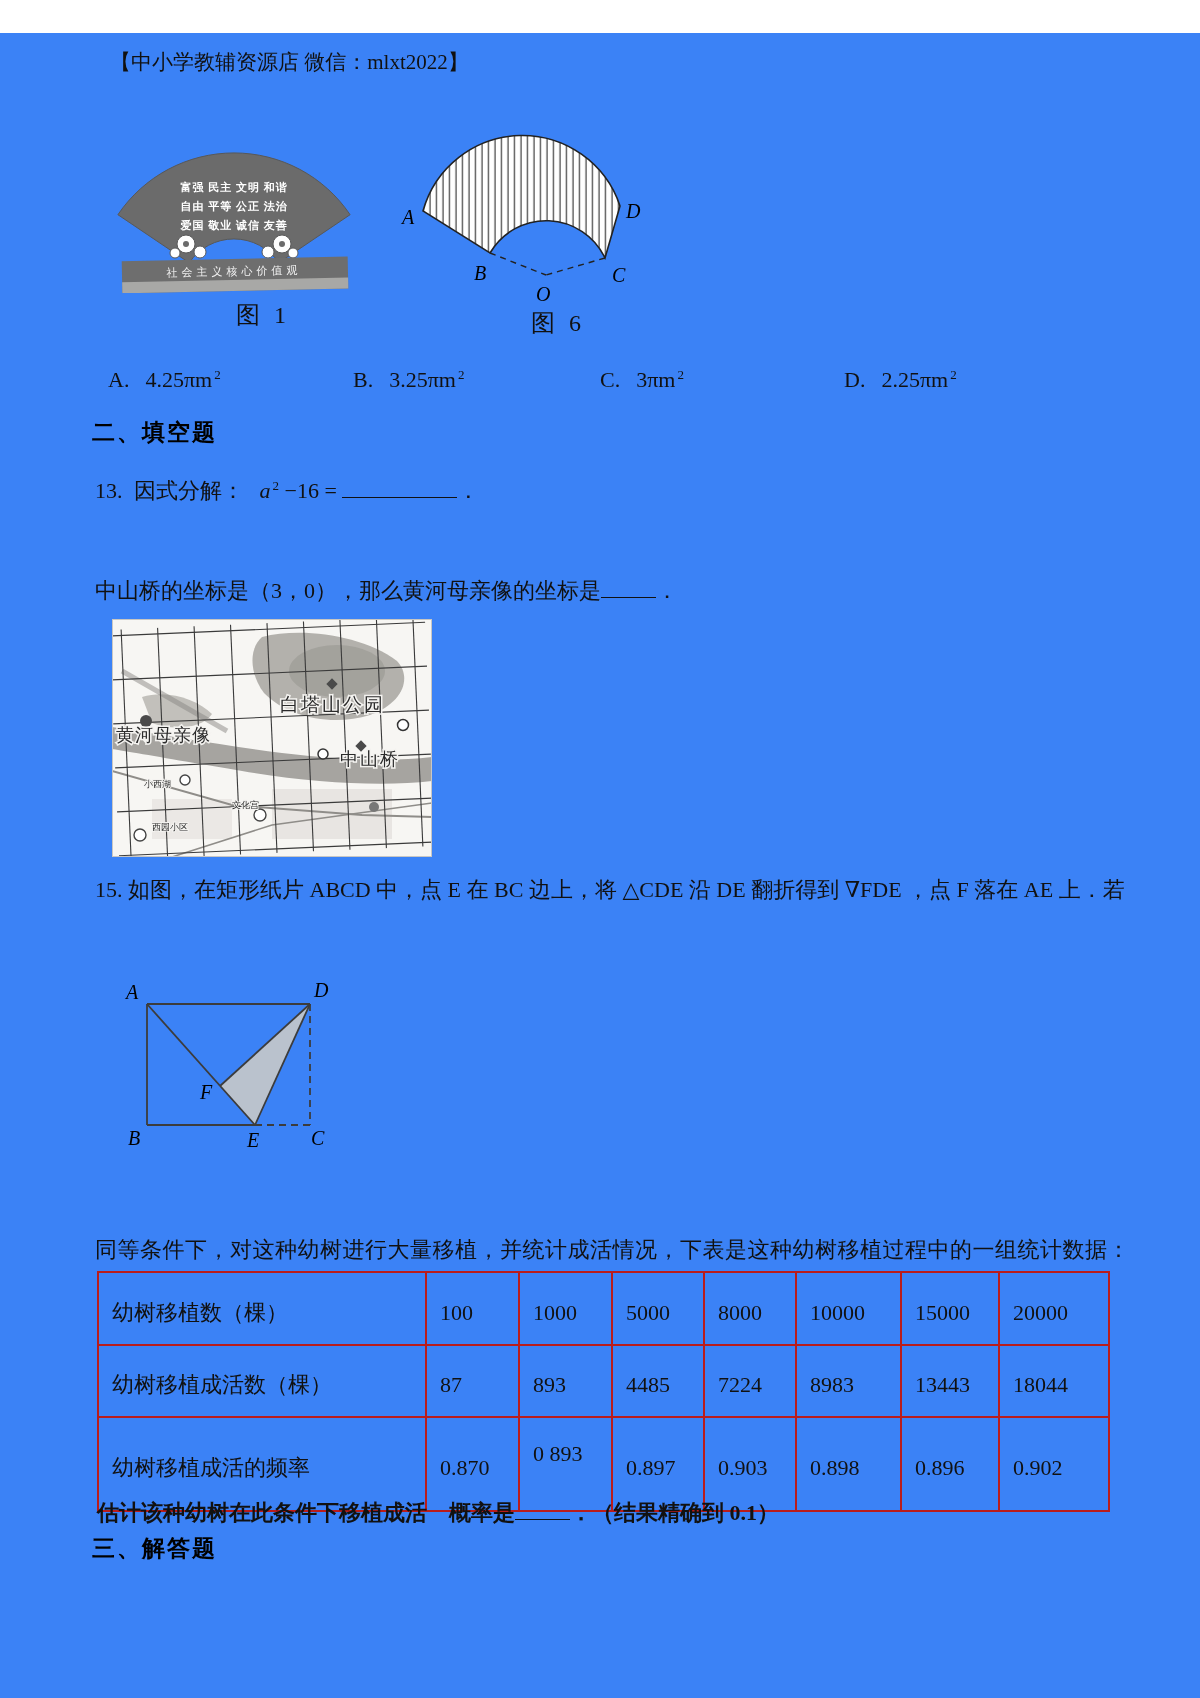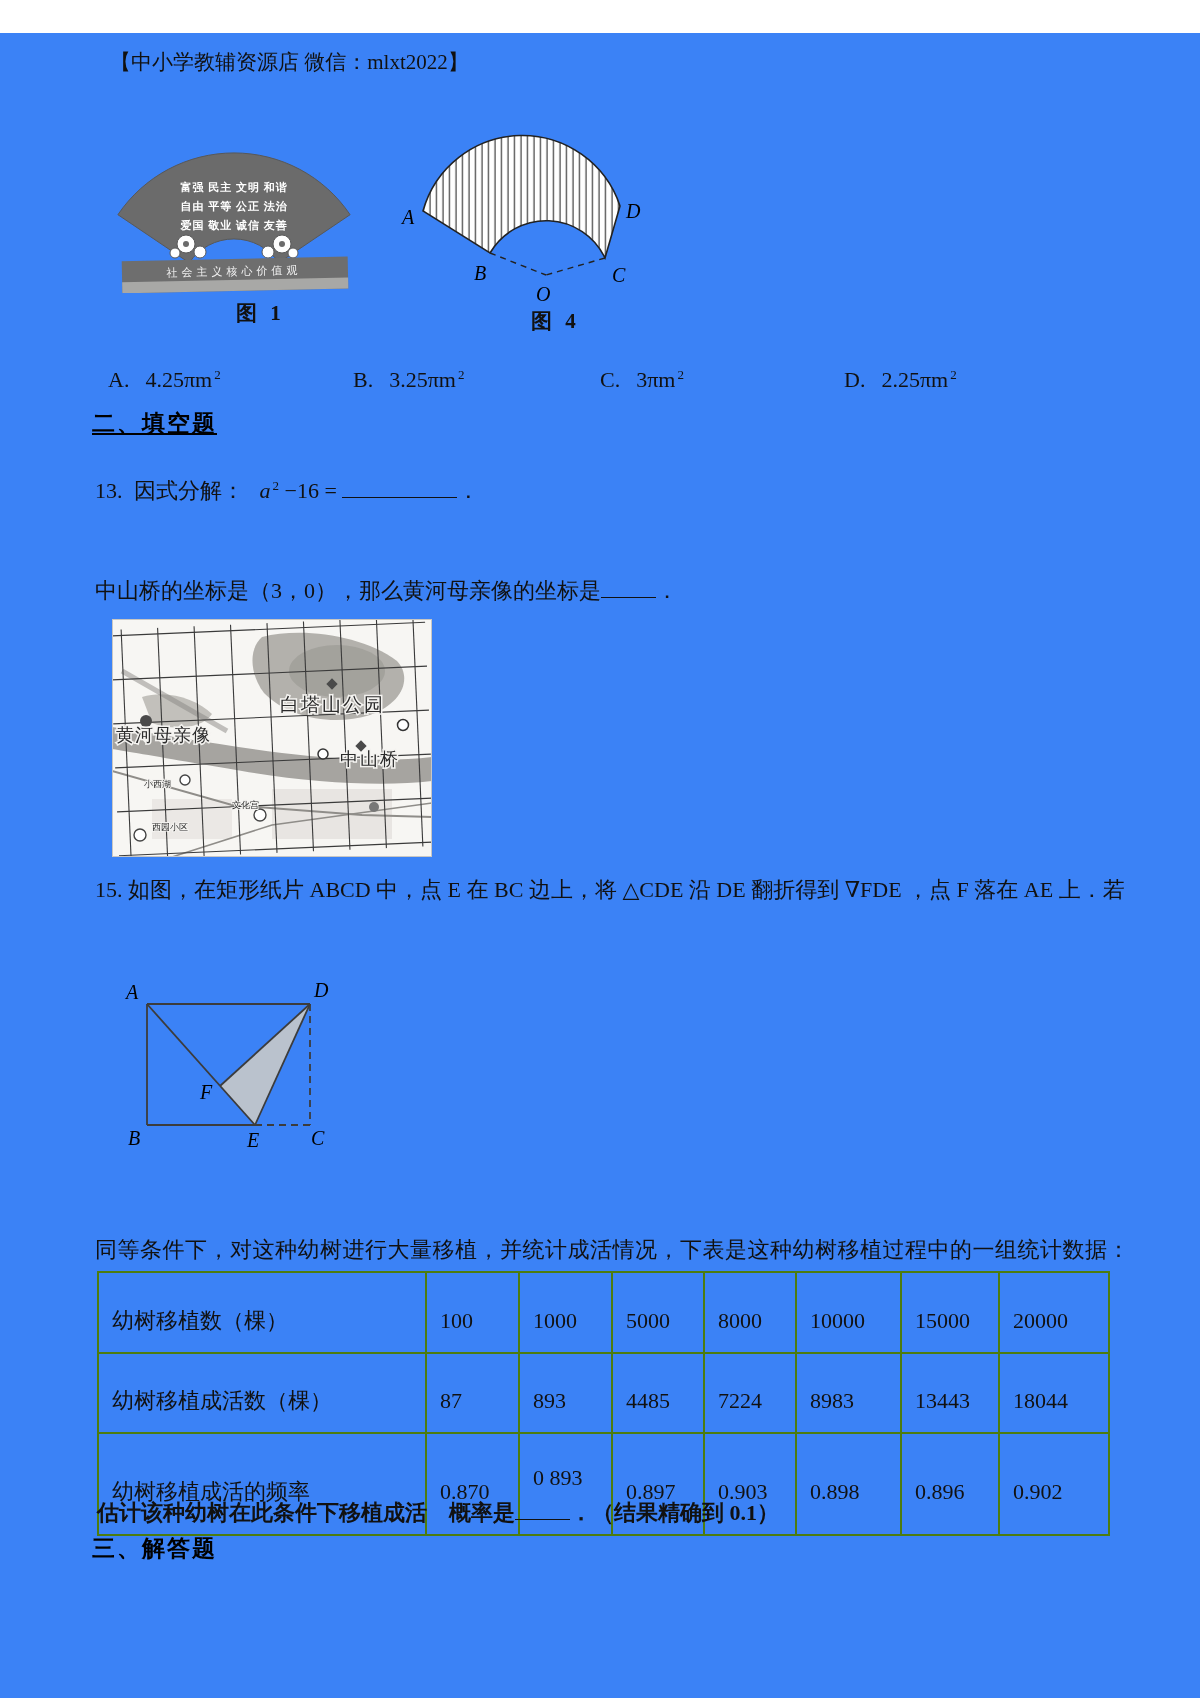--- a/index.html
+++ b/index.html
@@ -6,24 +6,24 @@
   #page{position:relative;width:1200px;height:1698px;background:#3b82f6;overflow:hidden;
         font-family:'Liberation Serif','DejaVu Serif',serif;color:#111;margin-top:33px;}
   .abs{position:absolute;white-space:nowrap;}
   .t{font-size:22px;line-height:1.25;}
   .small{font-size:21px;}
   .sec{font-family:'Liberation Sans','DejaVu Sans',sans-serif;font-weight:700;font-size:23px;letter-spacing:2px;color:#000;}
   .blank{display:inline-block;border-bottom:1.6px solid #111;height:1.05em;vertical-align:baseline;}
   .mvar{font-style:italic;}
   sup.s2{font-size:13px;vertical-align:super;margin-left:2px;}
   .opt .lab{margin-right:16px;}
-  .cap{font-size:21px;letter-spacing:4px;font-weight:bold;}
+  .cap{font-size:24px;letter-spacing:4px;}
   
   #stat-table{border-collapse:collapse;table-layout:fixed;width:1011px;}
-  #stat-table td{border:2px solid #4d7c0f;font-size:22px;padding:16px 0 0 13px;vertical-align:middle;}
+  #stat-table td{border:2px solid #b91c1c;font-size:22px;padding:8px 0 0 13px;vertical-align:middle;}
   #stat-table tr:nth-child(1) td{height:63px;}
   #stat-table tr:nth-child(2) td{height:62px;}
   #stat-table tr:nth-child(3) td{height:84px;}
   #stat-table .raised{position:relative;top:-14px;}
   svg text{font-family:'Liberation Serif','DejaVu Serif',serif;}
   .figlab{font-style:italic;}
 </style>
 </head>
 <body>
 
@@ -66,36 +66,36 @@
       </pattern>
     </defs>
     <path d="M 35 87 A 103 103 0 0 1 232 82 L 217 134 A 65 65 0 0 0 102 129 Z" fill="url(#vh)" stroke="#222" stroke-width="1.6"></path>
     <path d="M 102 129 L 158 151 M 217 134 L 158 151" stroke="#222" stroke-width="1.4" stroke-dasharray="6 5" fill="none"></path>
     <text class="figlab" x="14" y="100" font-size="20">A</text>
     <text class="figlab" x="86" y="156" font-size="20">B</text>
     <text class="figlab" x="224" y="158" font-size="20">C</text>
     <text class="figlab" x="238" y="94" font-size="20">D</text>
     <text class="figlab" x="148" y="177" font-size="20">O</text>
   </svg>
-  <div class="abs cap" style="left:531px;top:274px;">图 4</div>
+  <div class="abs cap" style="left:531px;top:274px;">图 6</div>
 
   <div class="abs t opt" style="left:108px;top:333px;">
     <span class="lab">A.</span><span>4.25πm</span><sup class="s2">2</sup>
   </div>
   <div class="abs t opt" style="left:353px;top:333px;">
     <span class="lab">B.</span><span>3.25πm</span><sup class="s2">2</sup>
   </div>
   <div class="abs t opt" style="left:600px;top:333px;">
     <span class="lab">C.</span><span>3πm</span><sup class="s2">2</sup>
   </div>
   <div class="abs t opt" style="left:844px;top:333px;">
     <span class="lab">D.</span><span>2.25πm</span><sup class="s2">2</sup>
   </div>
 
-  <div class="abs sec" style="left:92px;top:375px;text-decoration:underline;">二、填空题</div>
+  <div class="abs sec" style="left:92px;top:384px;">二、填空题</div>
 
   <div class="abs t" style="left:95px;top:441px;">
     <span>13.</span>
     <span style="margin-left:6px;text-align:right;">因式分解：</span>
     <span class="mvar" style="margin-left:10px;">a</span><sup class="s2">2</sup><span> −16 =</span>
     <span class="blank" style="width:115px;"></span><span>．</span>
   </div>
 
   <div class="abs t" style="left:95px;top:541px;">
     <span>中山桥的坐标是（3，0），那么黄河母亲像的坐标是</span><span class="blank" style="width:55px;"></span><span>．</span>

